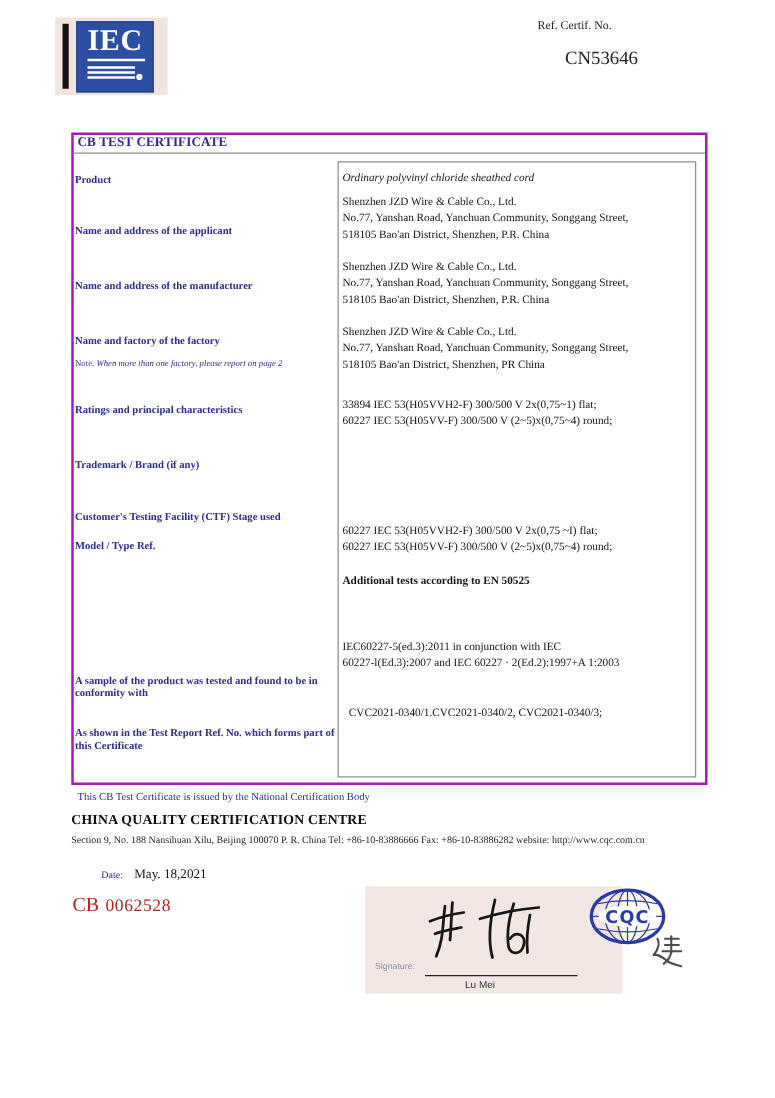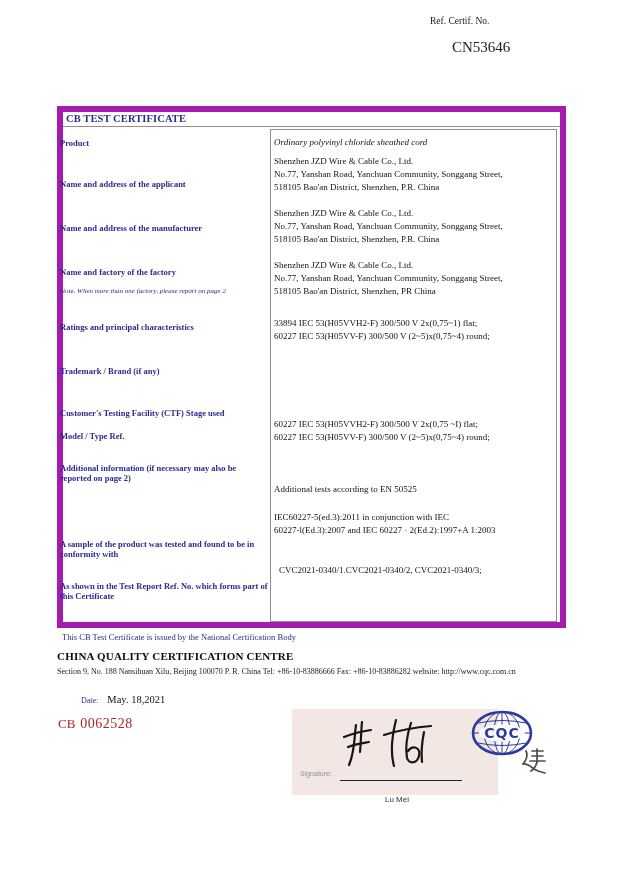--- a/index.html
+++ b/index.html
@@ -30,57 +30,69 @@
 
   
   .ref-label  { left:430px; top:16px; font-size:9.5px; color:#222; }
   .ref-number { left:452px; top:39px; font-size:15px; color:#222; }
   .scheme-title {
     left:57px; top:76px; width:512px; font-size:10px; font-weight:bold;
     line-height:11.5px; color:#101010; white-space:pre-line; letter-spacing:-0.1px;
   }
 
   
-  .outer-box { left:57px; top:106px; width:509px; height:522px; border:6px solid #a21caf; background:transparent; }
+  .outer-box { left:57px; top:106px; width:509px; height:522px; border:2px solid #a21caf; background:transparent; }
   .cert-title {
     height:15px; padding:1px 3px 0 3px; border-bottom:1px solid #8f8f8f;
     color:#2b2b8e; font-weight:bold; font-size:10.5px; letter-spacing:0.1px;
   }
   .value-box { left:270px; top:129px; width:287px; height:493px; border:1px solid #8f8f8f; }
 
   .lbl { left:60px; width:206px; color:#2b2b8e; font-size:8.5px; line-height:10px;font-weight:bold; }
   .note { left:60px; width:210px; color:#2b2b8e; font-size:7px; line-height:9px; }
   .note .it { font-style:italic; }
   .val { left:274px; width:281px; color:#141414; font-size:9px; line-height:13px; white-space:pre-line; }
 
   
   .issued { left:62px; top:632px; color:#2b2b8e; font-size:8.5px; }
   .ncb-name { left:57px; top:650px; font-size:11px; font-weight:bold; letter-spacing:0.2px; color:#0d0d0d; }
   .ncb-addr { left:57px; top:667px; font-size:8px; color:#222; width:520px; }
   .date-row { left:57px; top:694px; display:flex; align-items:baseline; gap:9px; }
   .date-label { color:#2b2b8e; font-size:8px;padding-left:24px; }
   .date-value { color:#111; font-size:10.5px; }
   .cb-row { left:58px; top:716px; display:flex; align-items:baseline; gap:5px; color:#b22222; }
-  .cb-prefix { font-size:13px; }
+  .cb-prefix { font-size:16px; }
   .cb-number { font-size:14px; letter-spacing:0.5px; }
 
   .sig-block { left:292px; top:709px; width:206px; height:86px; background:#f2e7e2; }
   .sig-svg { position:absolute; left:42px; top:4px; }
   .sig-label { position:absolute; left:8px; top:61px; font-family:"Liberation Sans",sans-serif; font-size:7px; color:#8494ac; }
   .sig-line { position:absolute; left:48px; top:71px; width:122px; height:1px; background:#222; }
-  .sig-name { position:absolute; left:93px; top:74px; font-family:"Liberation Sans",sans-serif; font-size:8px; color:#333;margin-top:12px; }
+  .sig-name { position:absolute; left:80px; top:74px; font-family:"Liberation Sans",sans-serif; font-size:8px; color:#333; }
 
   .cqc-logo { left:470px; top:710px; }
   .stamp { left:520px; top:747px; }
 </style>
 </head>
 <body>
 
 <div class="page">
 
+  <div class="abs logo-area">
+    <div class="abs logo-bar"></div>
+    <div class="abs logo-square">
+      <span class="logo-iec">IEC</span>
+      <div class="logo-lines">
+        <b></b>
+          <b></b>
+          <b></b>
+        <span class="logo-dot"></span>
+      </div>
+    </div>
+  </div>
 
   <div class="abs ref-label">Ref. Certif. No.</div>
   <div class="abs ref-number">CN53646</div>
 
 
   <div class="abs outer-box">
     <div class="cert-title">CB TEST CERTIFICATE</div>
   </div>
 
   <div class="abs value-box"></div>
@@ -90,39 +102,38 @@
   <div class="abs lbl" style="top:223px;">Name and address of the manufacturer</div>
   <div class="abs lbl" style="top:267px;">Name and factory of the factory</div>
   <div class="abs note" style="top:287px;">
     <span>Note.</span>
     <span class="it">When more than one factory, please report on page 2</span>
   </div>
   <div class="abs lbl" style="top:322px;">Ratings and principal characteristics</div>
   <div class="abs lbl" style="top:366px;">Trademark / Brand (if any)</div>
   <div class="abs lbl" style="top:408px;">Customer's Testing Facility (CTF) Stage used</div>
   <div class="abs lbl" style="top:431px;">Model / Type Ref.</div>
-  <div class="abs lbl" style="top:463px;">Additional information (if necessary may also be reported on page 2)</div>
   <div class="abs lbl" style="top:581px; width:214px;">As shown in the Test Report Ref. No. which forms part of this Certificate</div>
   <div class="abs lbl" style="top:539px;">A sample of the product was tested and found to be in conformity with</div>
 
   <div class="abs val" style="top:136px;font-style:italic;">Ordinary polyvinyl chloride sheathed cord</div>
   <div class="abs val" style="top:155px;">Shenzhen JZD Wire &amp; Cable Co., Ltd.
 No.77, Yanshan Road, Yanchuan Community, Songgang Street,
 518105 Bao'an District, Shenzhen, P.R. China</div>
   <div class="abs val" style="top:207px;">Shenzhen JZD Wire &amp; Cable Co., Ltd.
 No.77, Yanshan Road, Yanchuan Community, Songgang Street,
 518105 Bao'an District, Shenzhen, P.R. China</div>
   <div class="abs val" style="top:259px;">Shenzhen JZD Wire &amp; Cable Co., Ltd.
 No.77, Yanshan Road, Yanchuan Community, Songgang Street,
 518105 Bao'an District, Shenzhen, PR China</div>
   <div class="abs val" style="top:317px;">33894 IEC 53(H05VVH2-F) 300/500 V 2x(0,75~1) flat;
 60227 IEC 53(H05VV-F) 300/500 V (2~5)x(0,75~4) round;</div>
   <div class="abs val" style="top:418px;">60227 IEC 53(H05VVH2-F) 300/500 V 2x(0,75 ~I) flat;
 60227 IEC 53(H05VV-F) 300/500 V (2~5)x(0,75~4) round;</div>
-  <div class="abs val" style="top:483px;">Additional tests according to EN 50525</div>
+  <div class="abs val" style="top:458px;font-weight:bold;">Additional tests according to EN 50525</div>
   <div class="abs val" style="top:511px;">IEC60227-5(ed.3):2011 in conjunction with IEC
 60227-l(Ed.3):2007 and IEC 60227 · 2(Ed.2):1997+A 1:2003</div>
   <div class="abs val" style="top:564px; left:279px;">CVC2021-0340/1.CVC2021-0340/2, CVC2021-0340/3;</div>
 
   <div class="abs issued">This CB Test Certificate is issued by the National Certification Body</div>
   <div class="abs ncb-name">CHINA QUALITY CERTIFICATION CENTRE</div>
   <div class="abs ncb-addr">Section 9, No. 188 Nansihuan Xilu, Beijing 100070 P. R. China Tel: +86-10-83886666 Fax: +86-10-83886282 website: http://www.cqc.com.cn</div>
 
   <div class="abs date-row">
     <span class="date-label">Date:</span>

